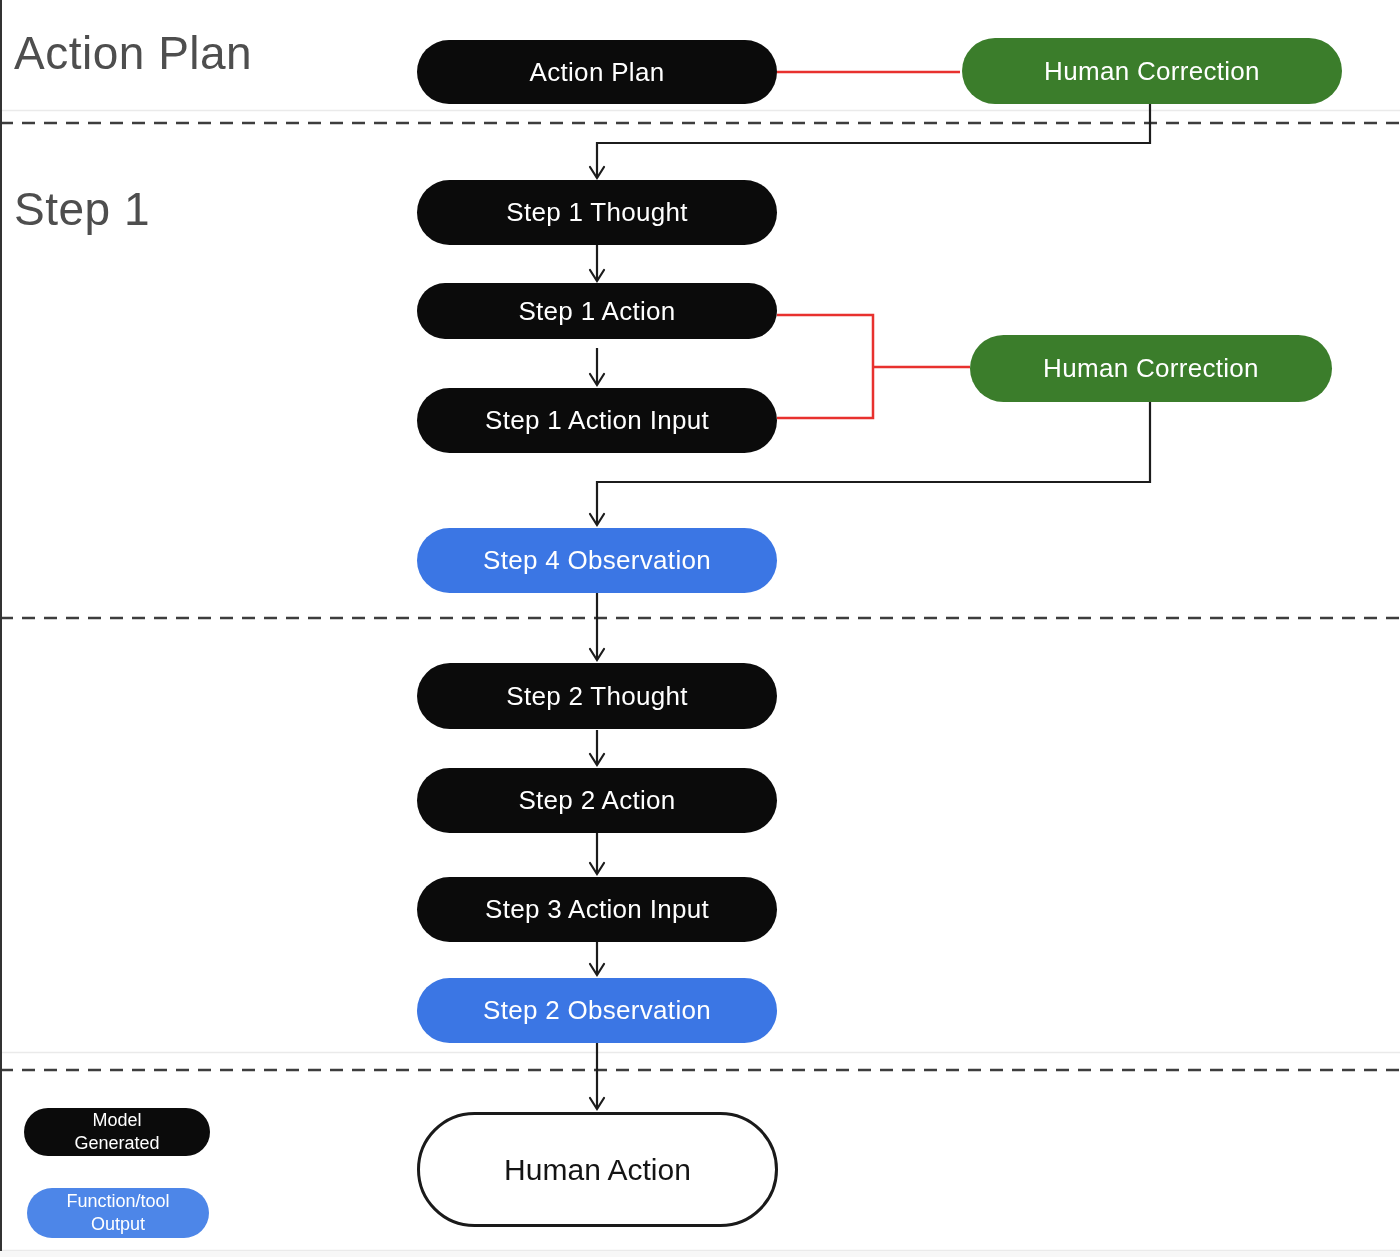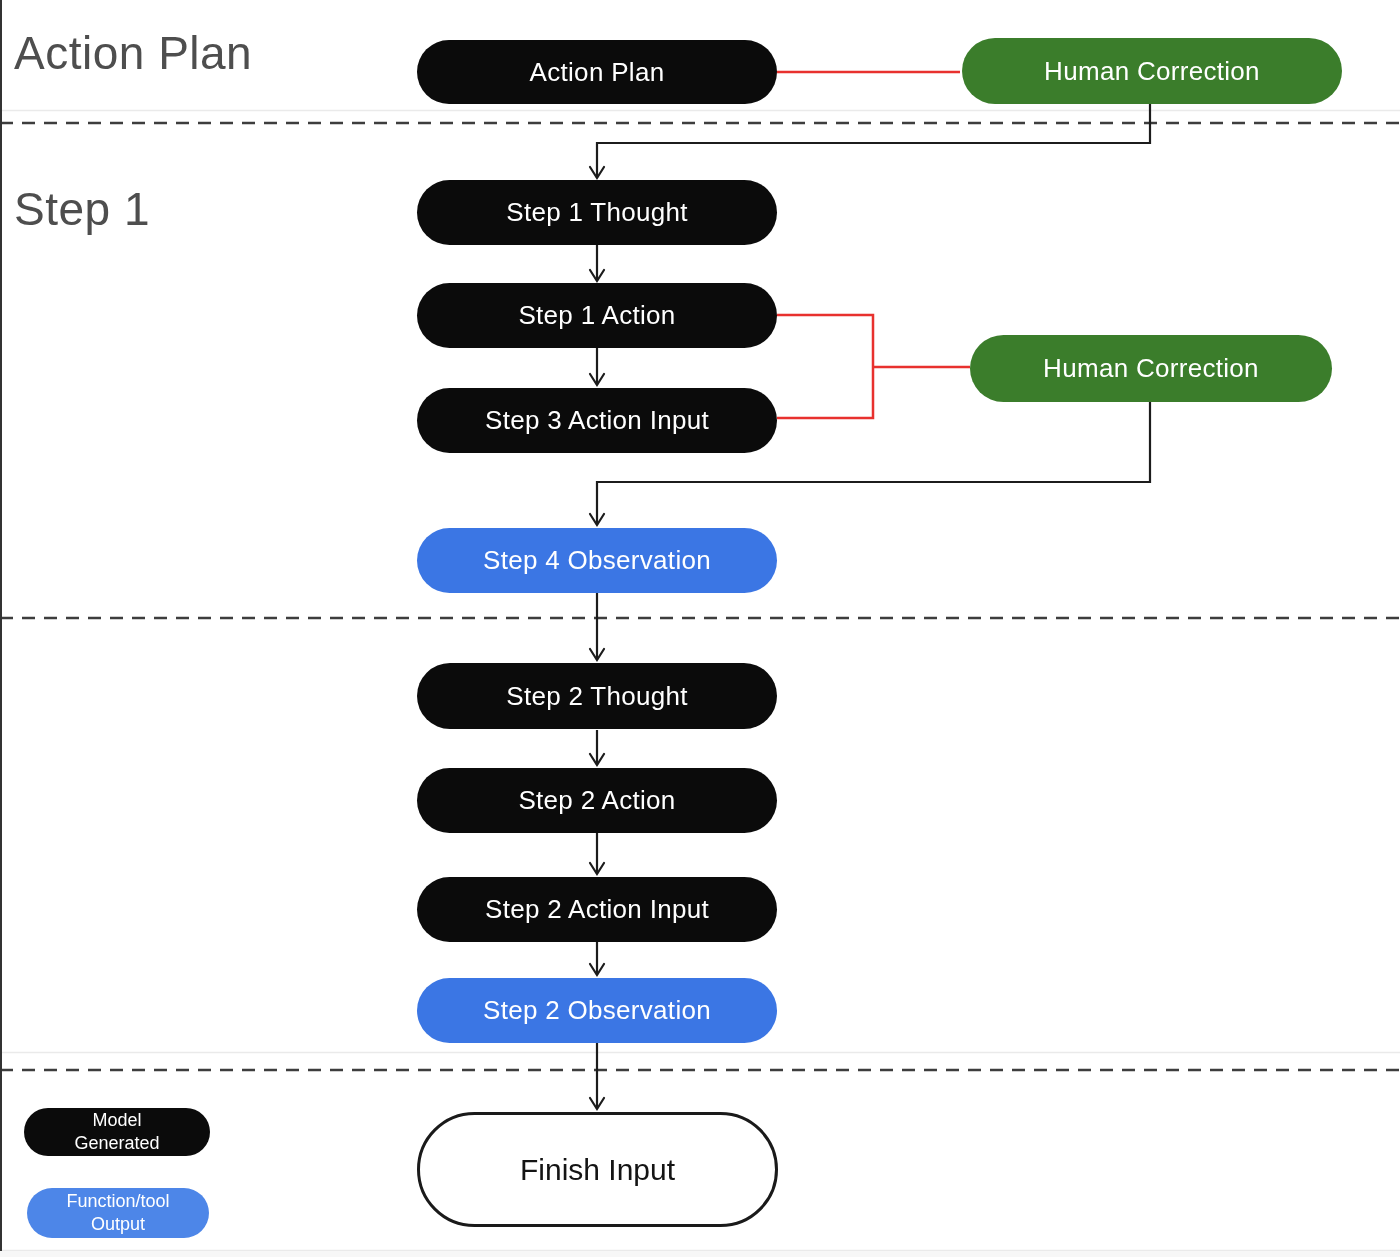--- a/index.html
+++ b/index.html
@@ -133,29 +133,29 @@
     <path class="head" d="M590 1098 L597 1109 L604 1098"></path>
   </svg>
 
   <div class="section-label" style="top:26px;">Action Plan</div>
   <div class="section-label" style="top:182px;">Step 1</div>
 
   <div class="pill model" style="left:417px; top:40px; width:360px; height:64px;">Action Plan</div>
   <div class="pill human" style="left:962px; top:38px; width:380px; height:66px;">Human Correction</div>
 
   <div class="pill model" style="left:417px; top:180px; width:360px; height:65px;">Step 1 Thought</div>
-  <div class="pill model" style="left:417px; top:283px; width:360px; height:65px;">Step 1 Action</div>
-  <div class="pill model" style="left:417px; top:388px; width:360px; height:65px;">Step 3 Action Input</div>
+  <div class="pill model" style="left:417px; top:283px; width:360px; height:56px;">Step 1 Action</div>
+  <div class="pill model" style="left:417px; top:388px; width:360px; height:65px;">Step 1 Action Input</div>
   <div class="pill human" style="left:970px; top:335px; width:362px; height:67px;">Human Correction</div>
   <div class="pill tool" style="left:417px; top:528px; width:360px; height:65px;">Step 4 Observation</div>
 
   <div class="pill model" style="left:417px; top:663px; width:360px; height:66px;">Step 2 Thought</div>
   <div class="pill model" style="left:417px; top:768px; width:360px; height:65px;">Step 2 Action</div>
-  <div class="pill model" style="left:417px; top:877px; width:360px; height:65px;">Step 2 Action Input</div>
+  <div class="pill model" style="left:417px; top:877px; width:360px; height:65px;">Step 3 Action Input</div>
   <div class="pill tool" style="left:417px; top:978px; width:360px; height:65px;">Step 2 Observation</div>
 
-  <div class="finish" style="left:417px; top:1112px; width:361px; height:115px;">Finish Input</div>
+  <div class="finish" style="left:417px; top:1112px; width:361px; height:115px;">Human Action</div>
 
   <div class="legend-pill legend-model" style="left:24px; top:1108px; width:186px; height:48px;">Model Generated</div>
   <div class="legend-pill legend-tool" style="left:27px; top:1188px; width:182px; height:50px;">Function/tool Output</div>
 
   <div class="bottom-strip"></div>
 </div>
 
 </body></html>

